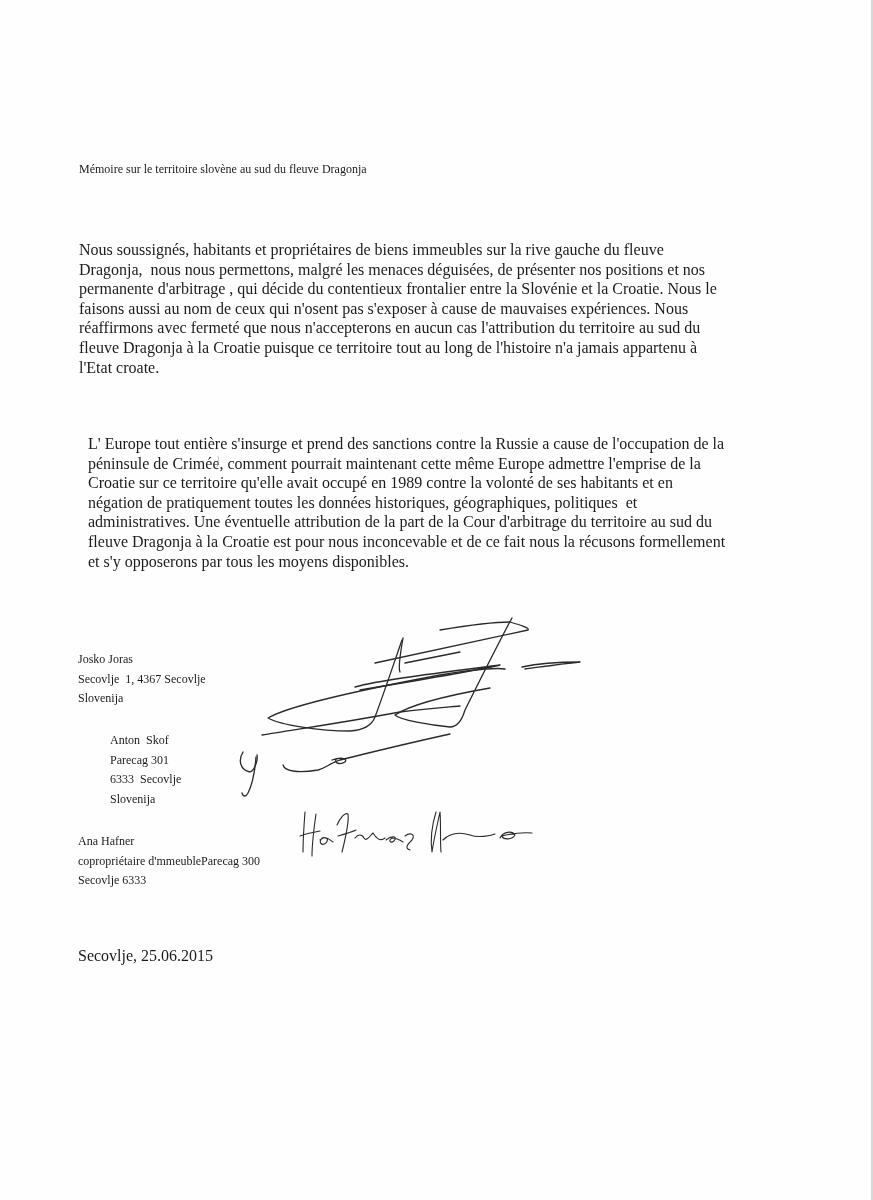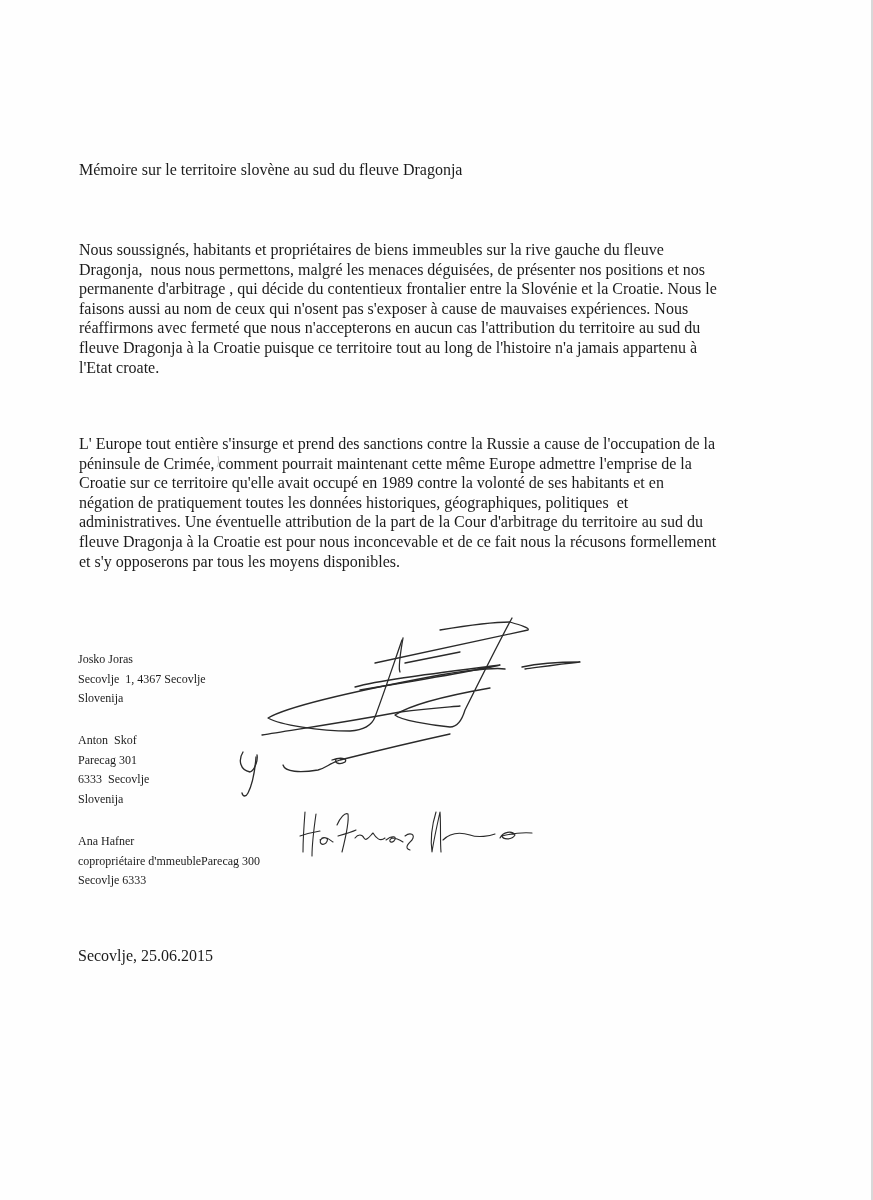--- a/index.html
+++ b/index.html
@@ -24,45 +24,45 @@
     .right-edge {
       position: absolute;
       right: 0; top: 0;
       width: 2px; height: 1200px;
       background: #d8d8d8;
     }
     .title {
       position: absolute;
       left: 79px;
       top: 160px;
-      font-size: 16px;
+      font-size: 12px;
       line-height: 19px;
       white-space: nowrap;
     }
     .para {
       position: absolute;
       left: 79px;
       font-size: 16px;
       line-height: 19.6px;
     }
     .para .line {
       display: block;
       white-space: pre;
     }
     .para1 { top: 240px; }
-    .para2 { top: 434px; }
+    .para2 { top: 434px; margin-left: 9px; }
     .block {
       position: absolute;
       left: 78px;
       font-size: 12px;
       line-height: 19.5px;
     }
     .block .line { display: block; white-space: pre; }
     .sig1-block { top: 650px; }
-    .sig2-block { top: 731px; }
+    .sig2-block { top: 731px; margin-left: 32px; }
     .sig3-block { top: 832px; }
     .date-line {
       position: absolute;
       left: 78px;
       top: 946px;
       font-size: 16px;
       line-height: 19px;
       white-space: nowrap;
     }
     svg.signatures {

